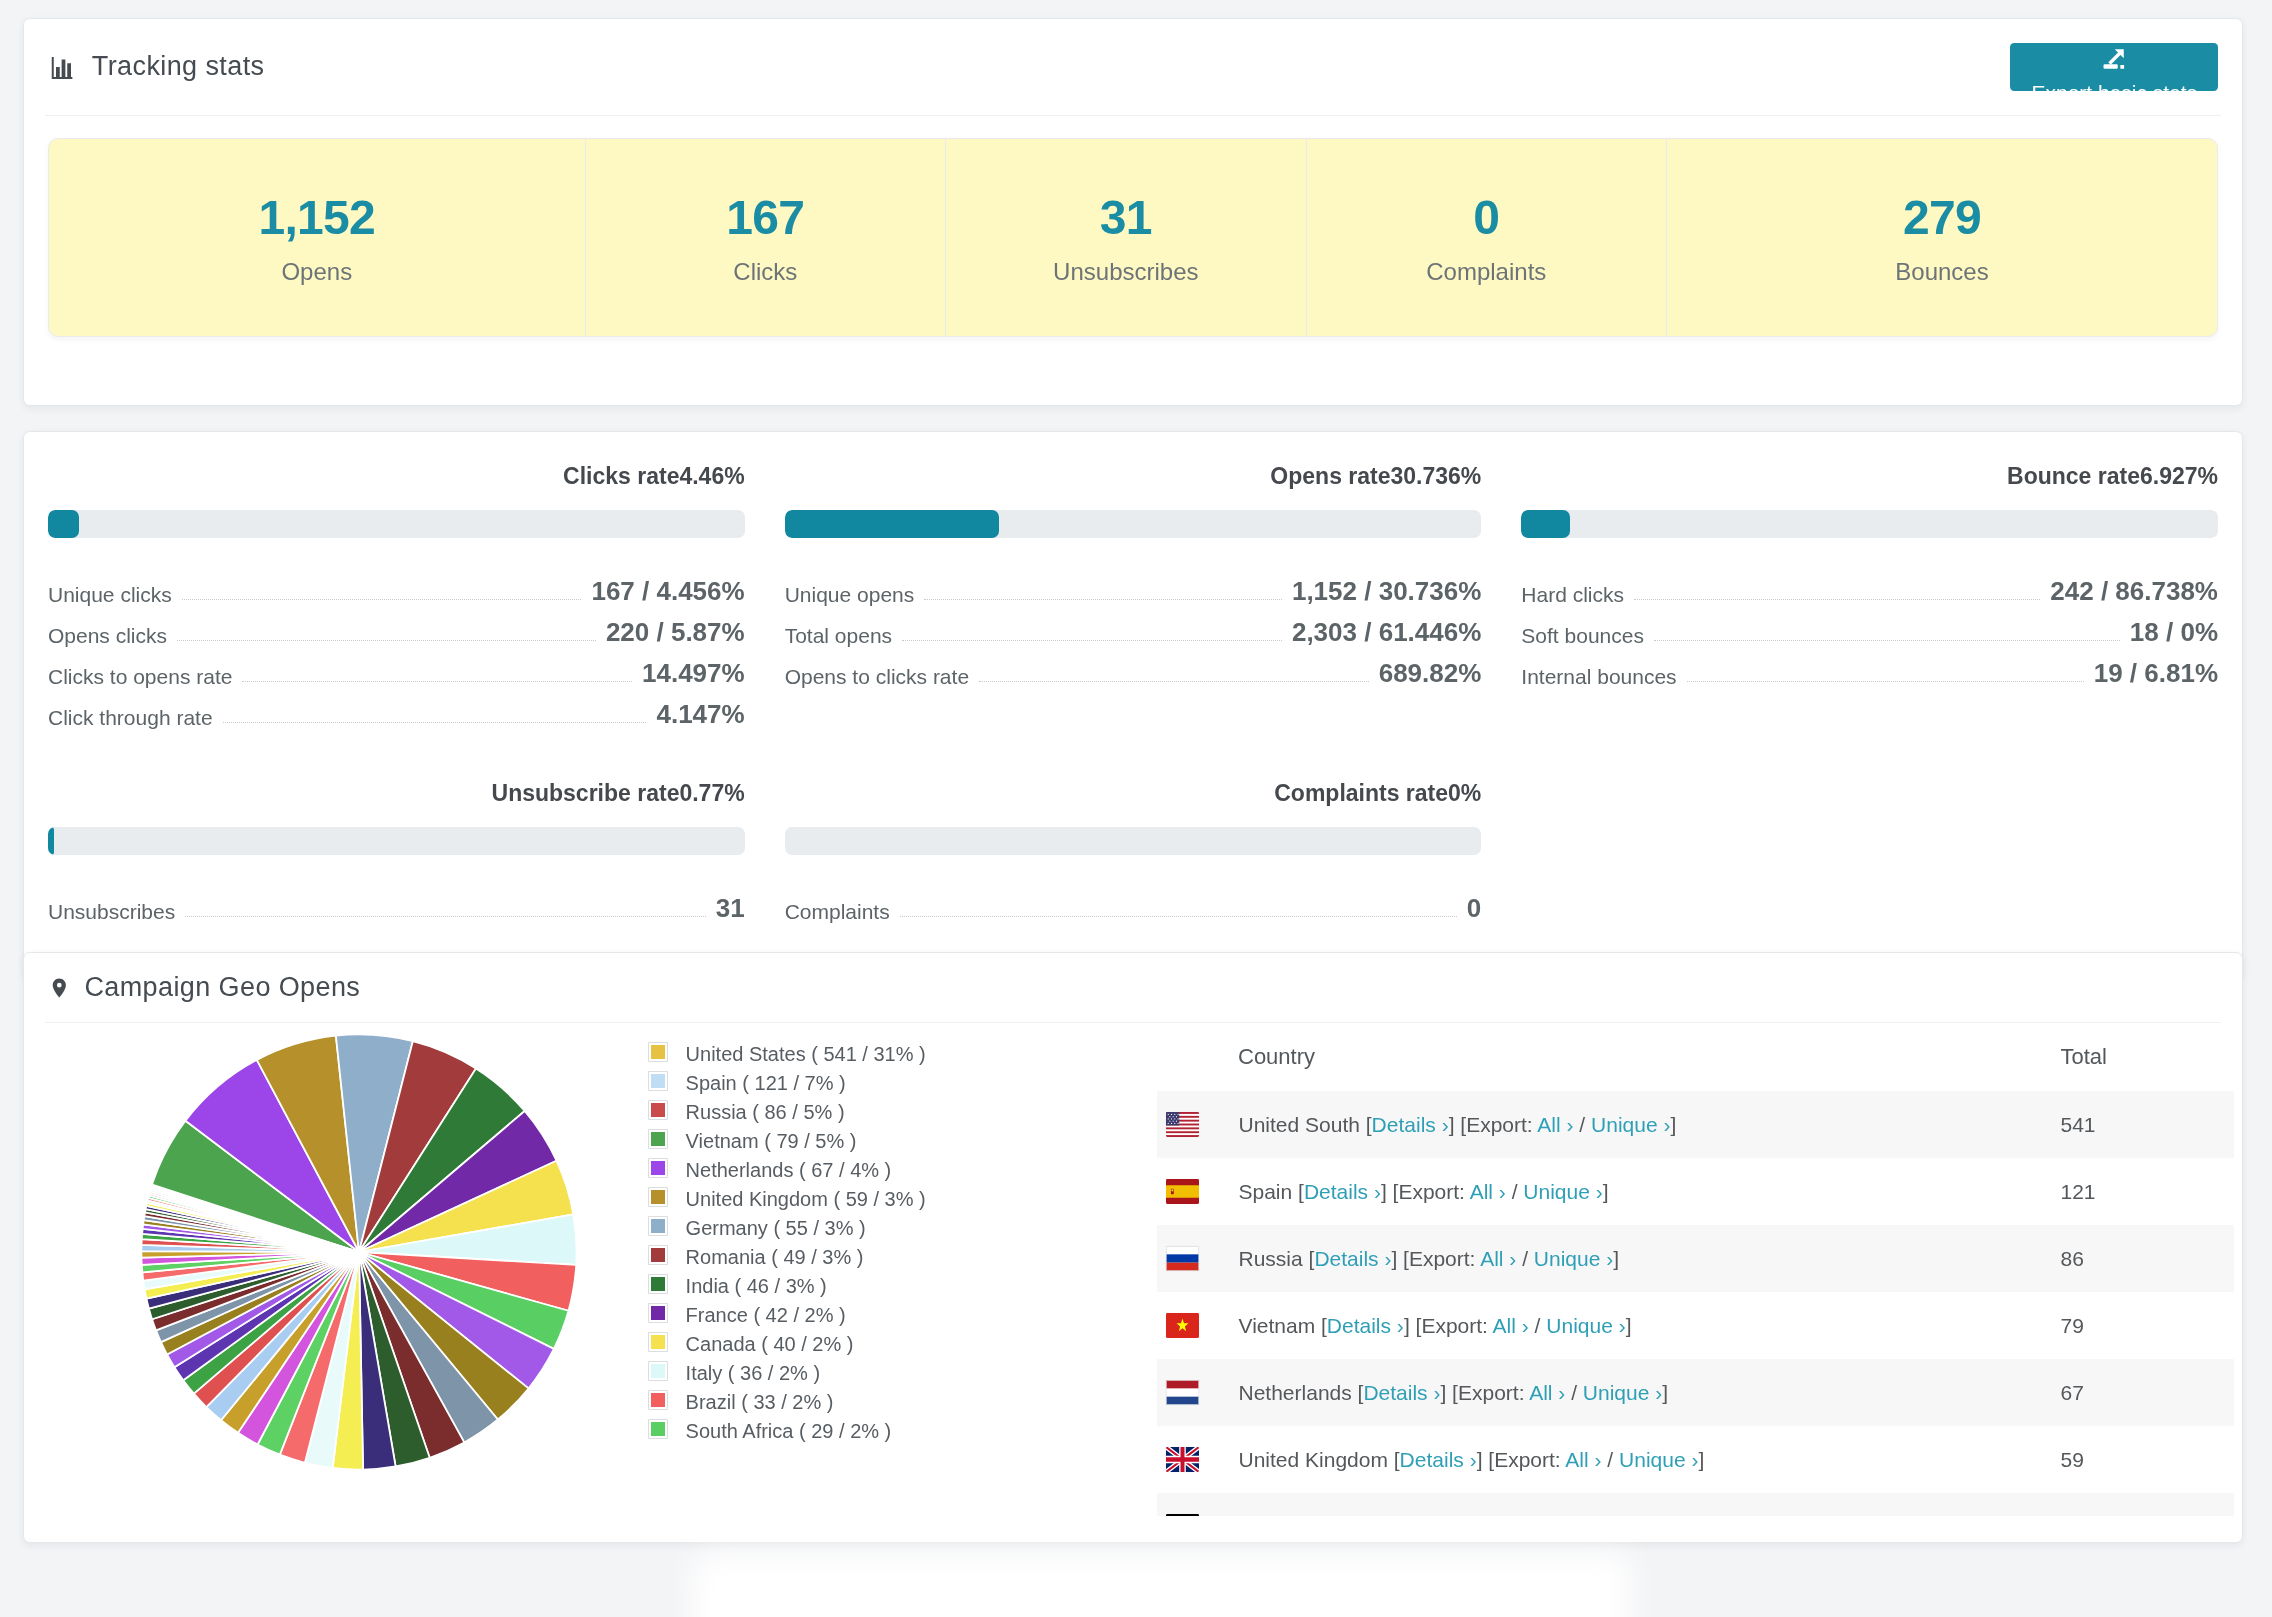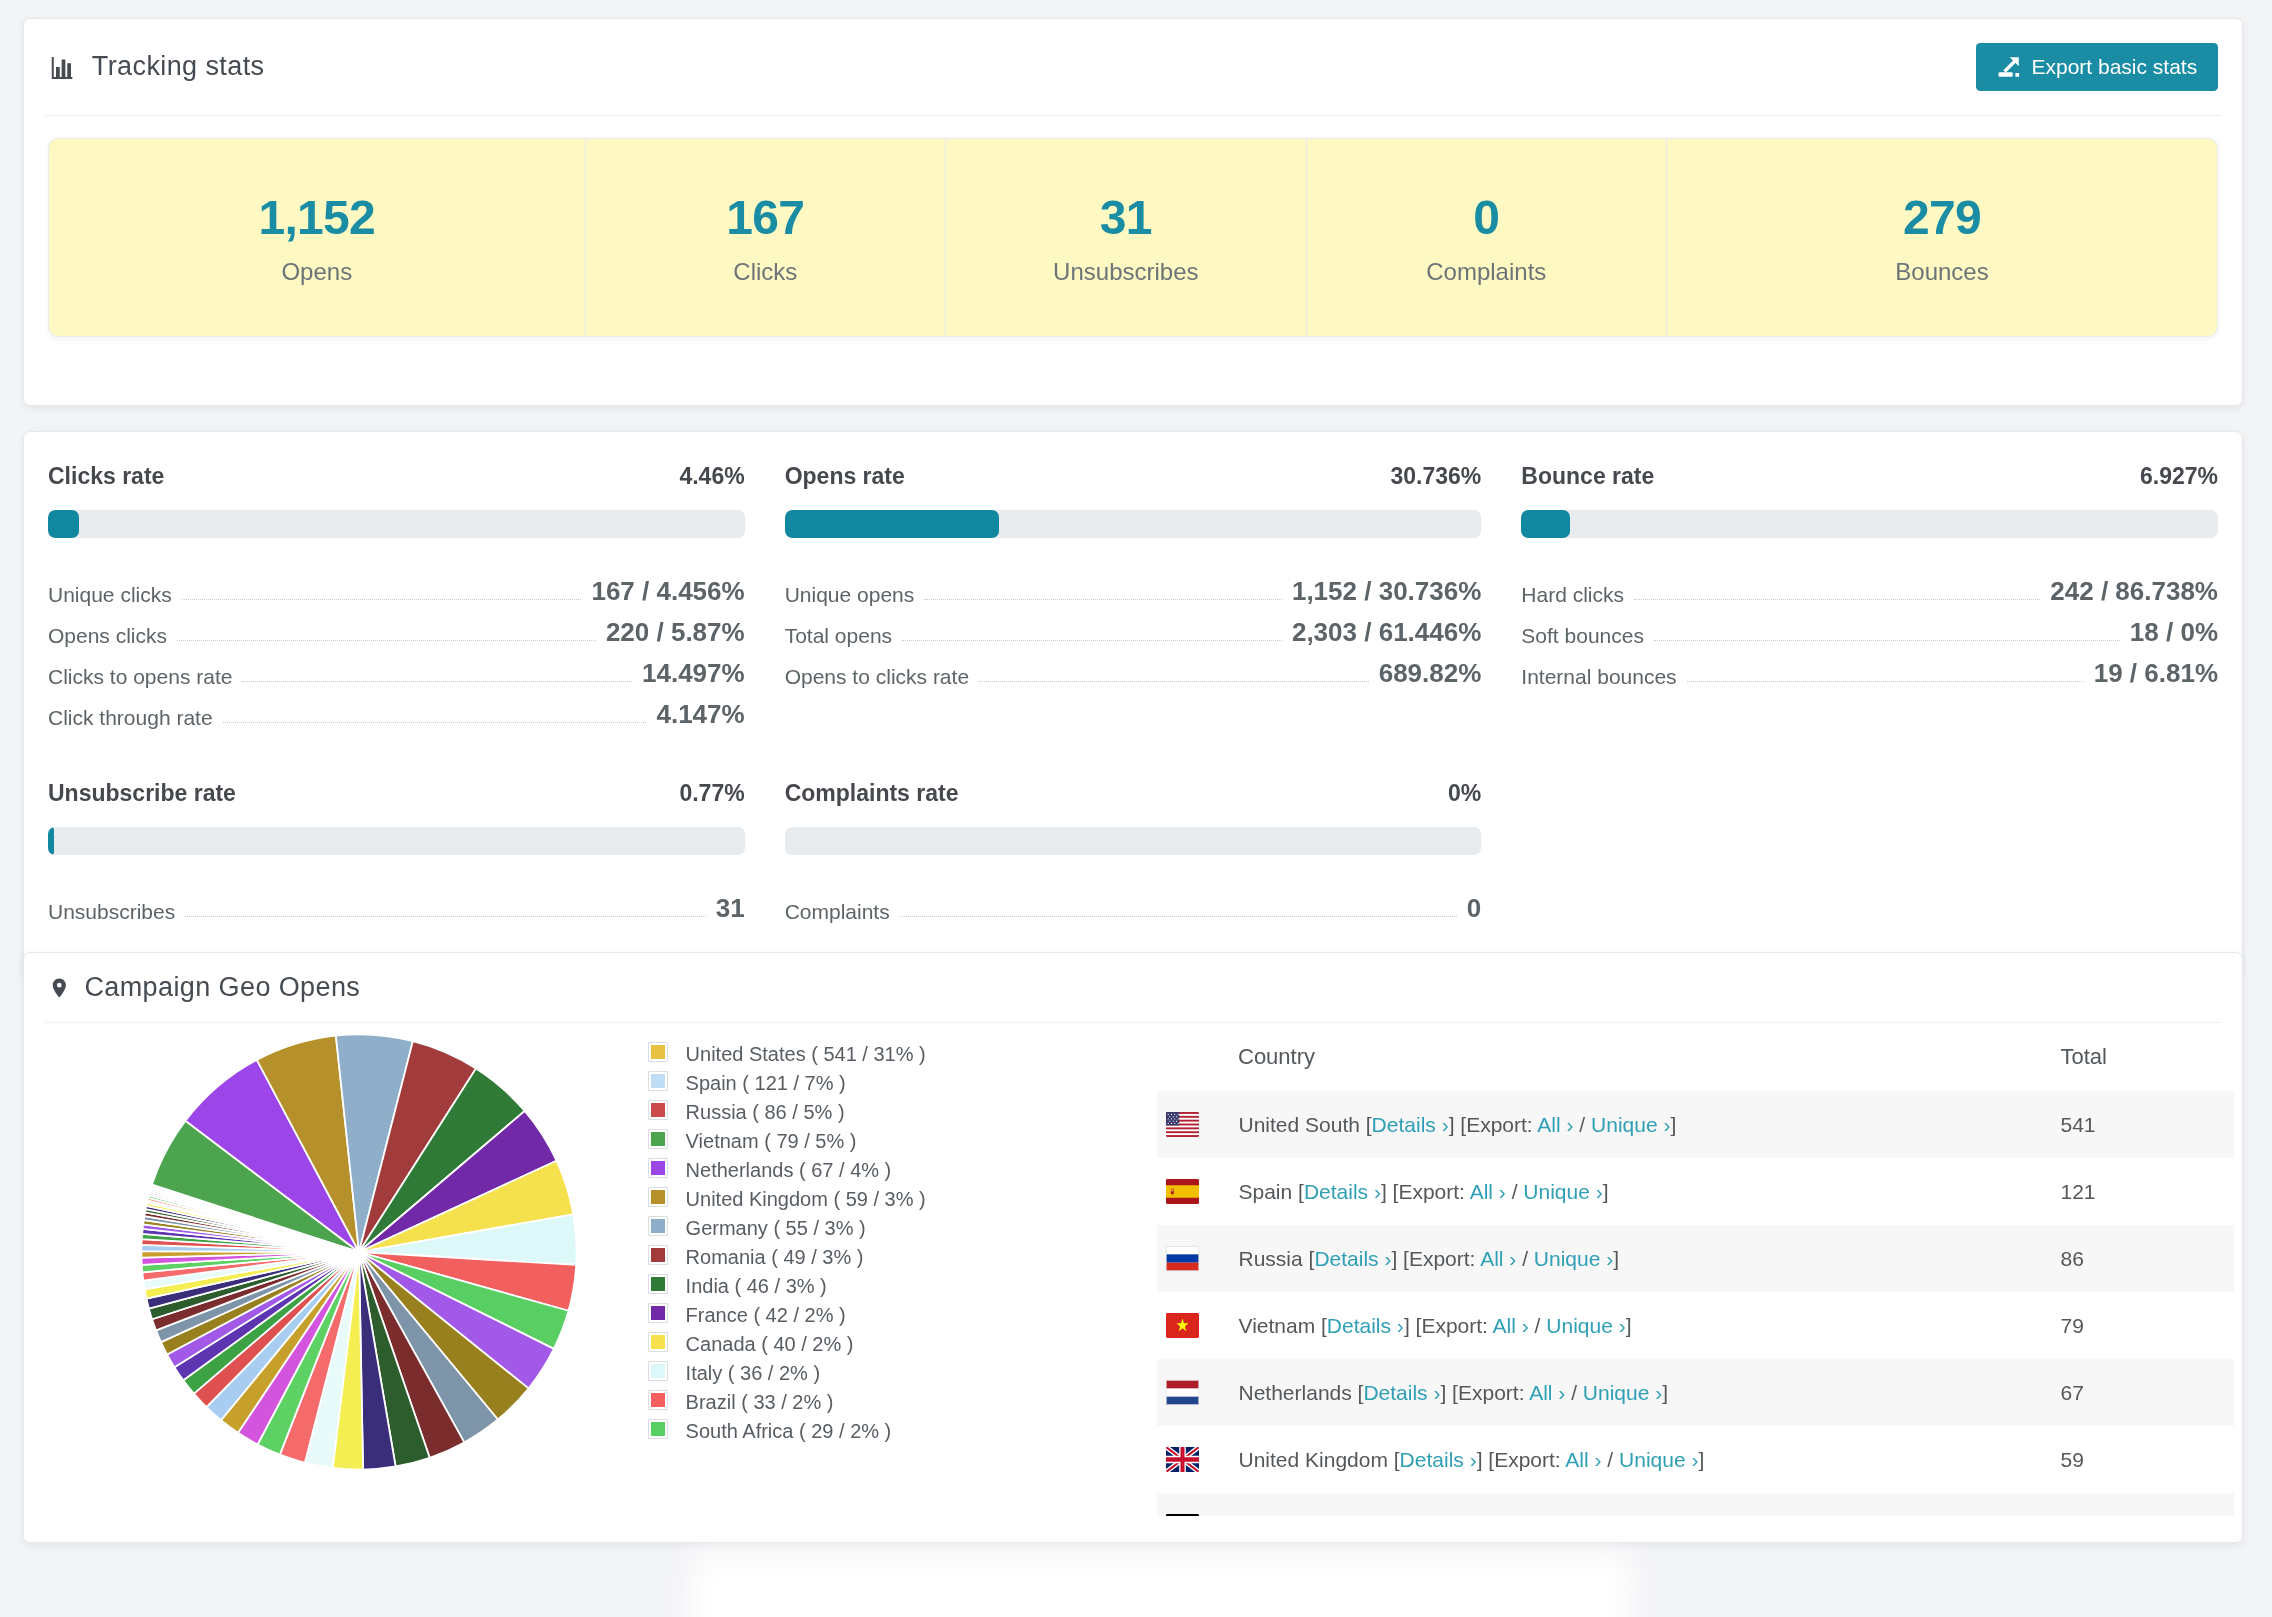--- a/index.html
+++ b/index.html
@@ -24,33 +24,33 @@
   .card-rates{top:431px;height:547px;}
   .card-geo{top:952px;height:591px;}
 
   
   .card-head{margin:0 21px;height:97px;display:flex;align-items:center;justify-content:space-between;
              border-bottom:1.4px solid var(--divider);padding:0 2.8px;}
   .card-head.geo{height:70px;}
   .head-left{display:flex;align-items:center;gap:14px;}
   .card-title{font-size:27px;color:#454b50;letter-spacing:0.4px;font-weight:400;}
   .btn-export{display:flex;align-items:center;gap:10px;background:var(--accent);color:#fff;border:none;
-              border-radius:4.2px;height:48px;padding:4px 21px;font-size:21px;font-family:inherit;cursor:pointer;}
+              border-radius:4.2px;height:48px;padding:4px 21px;font-size:21px;font-family:inherit;cursor:pointer;flex-direction:column;}
 
   
   .stats-row{margin:22.6px 24px 0;height:199px;display:flex;border:0.7px solid #e9ebee;border-radius:10px;
              overflow:hidden;box-shadow:0 2.1px 5px rgba(50,60,75,.05);background:#fef9c3;}
   .stat{display:flex;flex-direction:column;align-items:center;justify-content:center;border-right:0.7px solid #e9ebee;}
   .stat:last-child{border-right:none;}
   .stat-value{font-size:48px;font-weight:700;color:var(--accent);letter-spacing:-0.7px;}
   .stat-label{margin-top:12.7px;font-size:24px;color:var(--muted);}
 
   
   .rates-grid{display:grid;grid-template-columns:1fr 1fr 1fr;column-gap:40px;row-gap:51px;padding:31px 24px;}
-  .rate-title-row{display:flex;justify-content:space-between;align-items:baseline;gap:48px;}
+  .rate-title-row{display:flex;justify-content:flex-end;align-items:baseline;}
   .rate-title{font-size:23px;font-weight:700;color:#45494d;}
   .rate-value{font-size:23px;font-weight:700;color:#45494d;}
   .bar{margin-top:20px;height:28px;border-radius:7px;background:var(--track);overflow:hidden;}
   .bar-fill{height:100%;border-radius:7px;background:var(--accent-fill);}
   .rate-rows{margin-top:27px;}
   .rrow{display:flex;align-items:flex-end;height:41px;}
   .rrow .lbl{font-size:21px;color:var(--body);white-space:nowrap;line-height:1.1;}
   .rrow .leader{flex:1;border-bottom:1.4px dotted #c7cbcf;margin:0 10px 5.6px;}
   .rrow .val{font-size:26px;color:var(--body);white-space:nowrap;line-height:1.1;font-weight:bold;}
 

